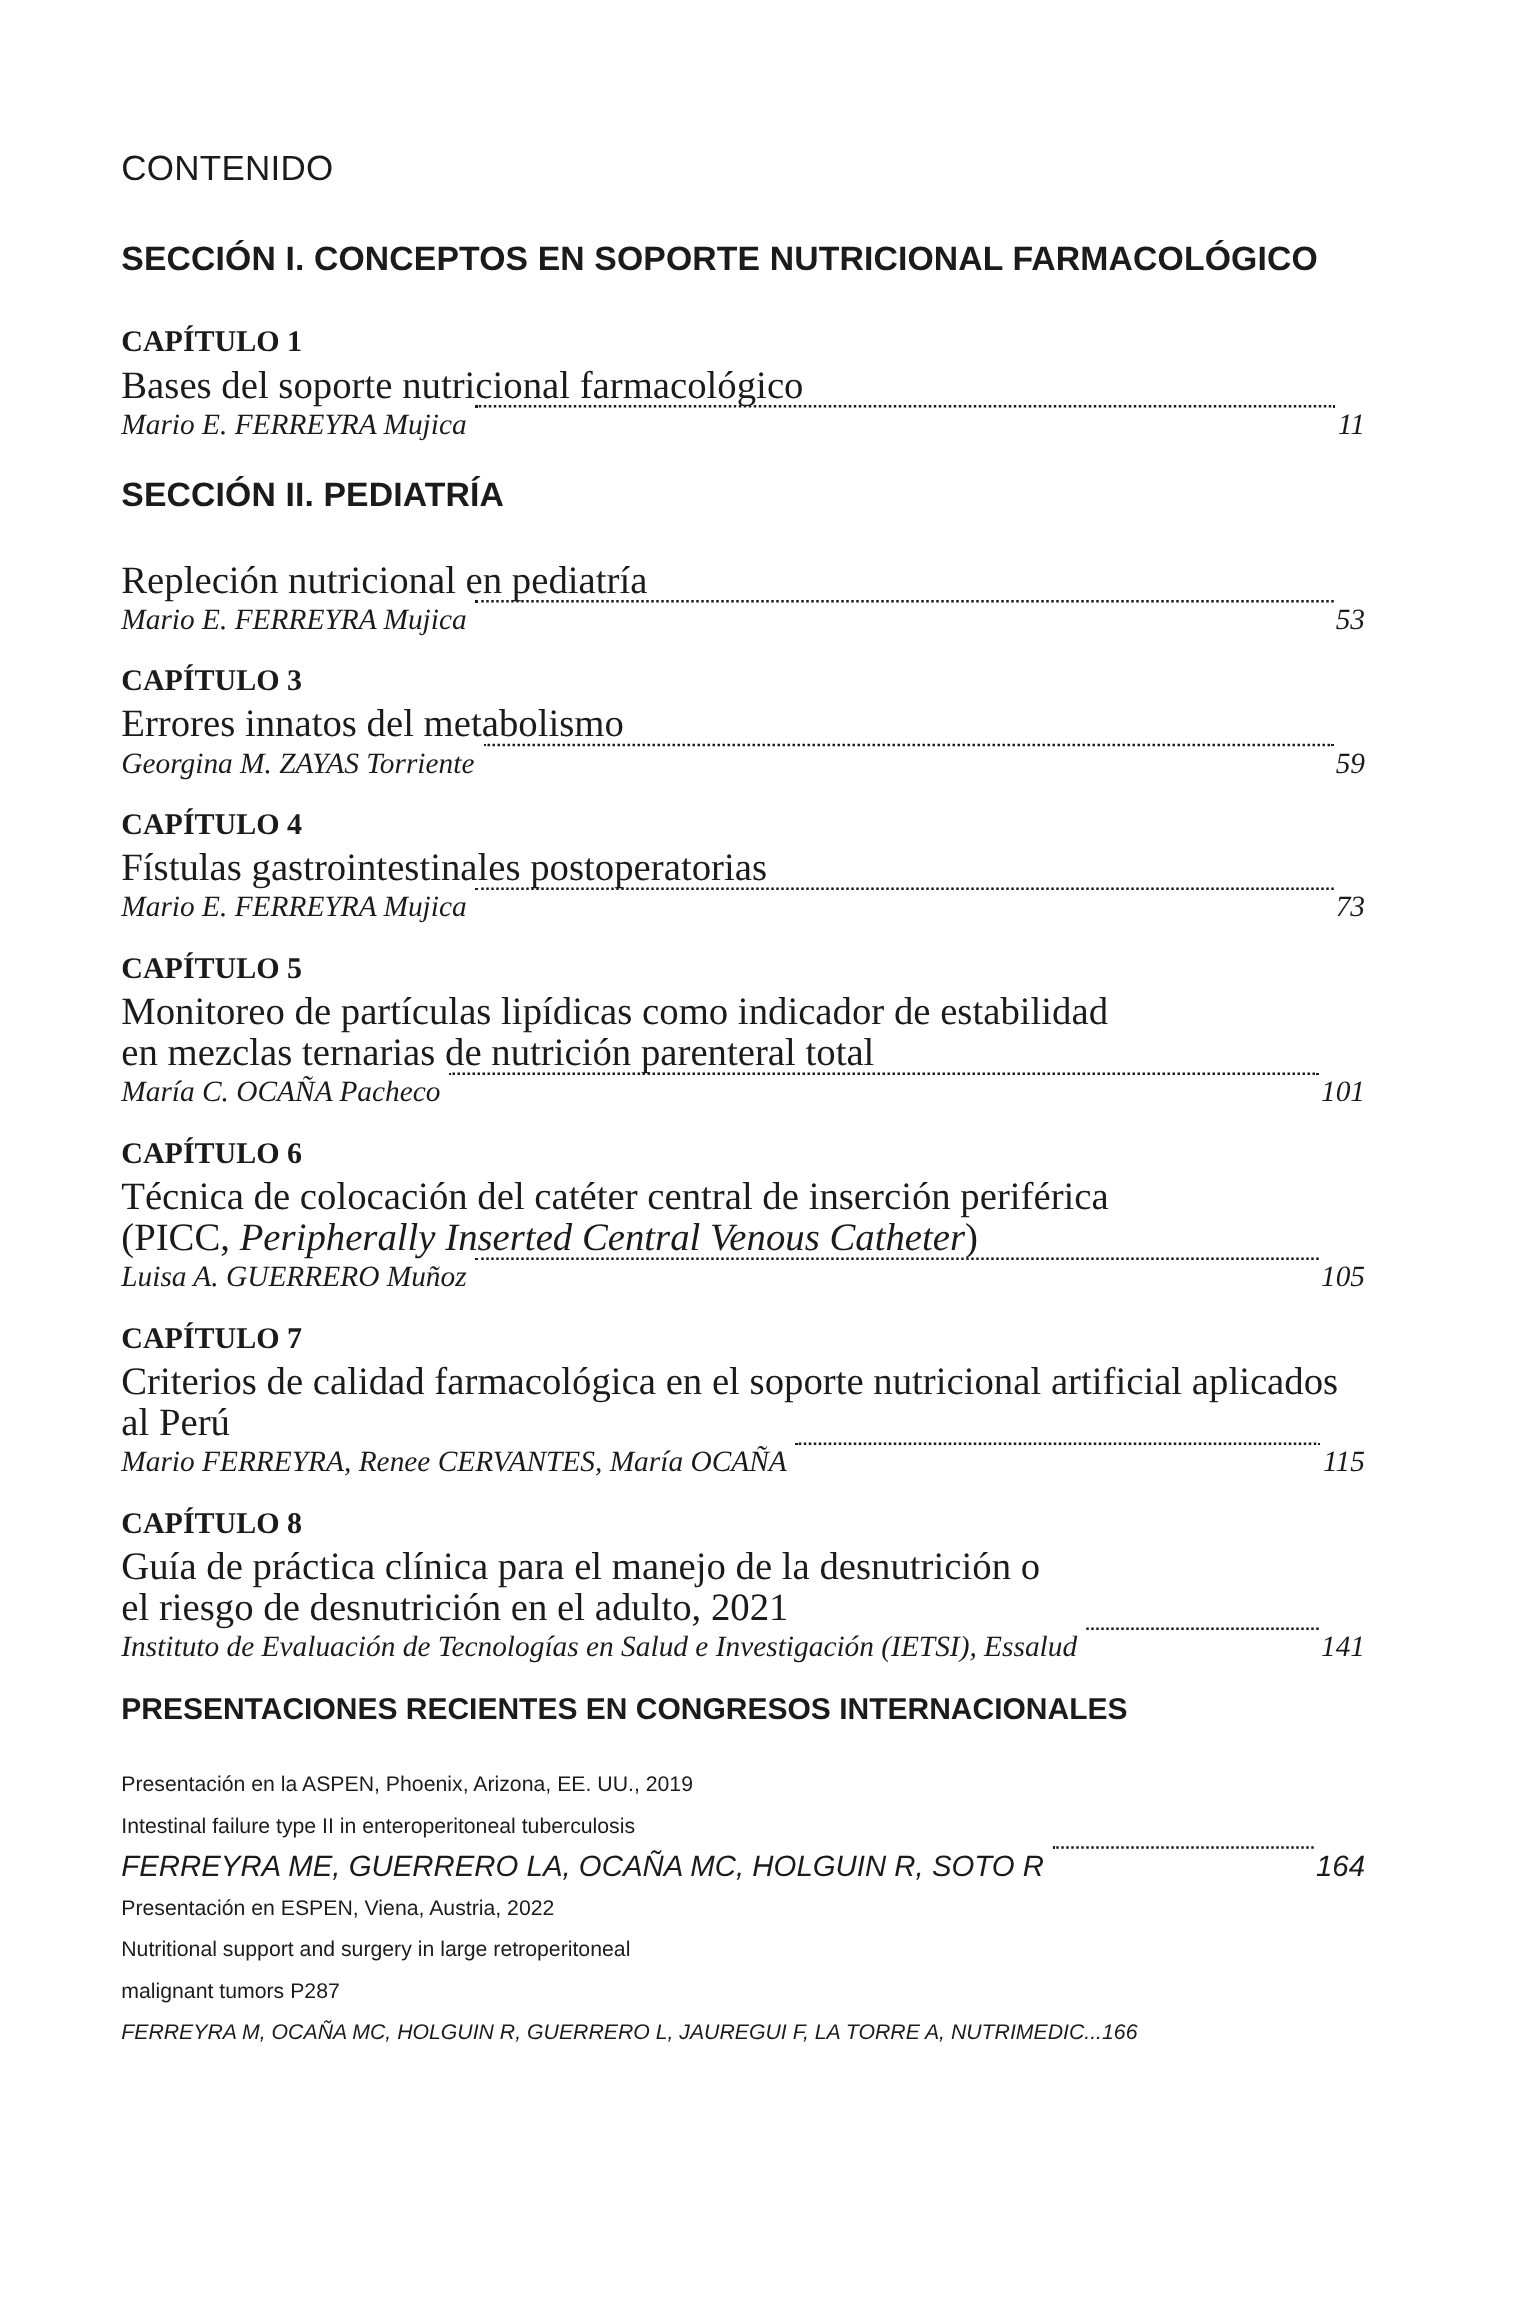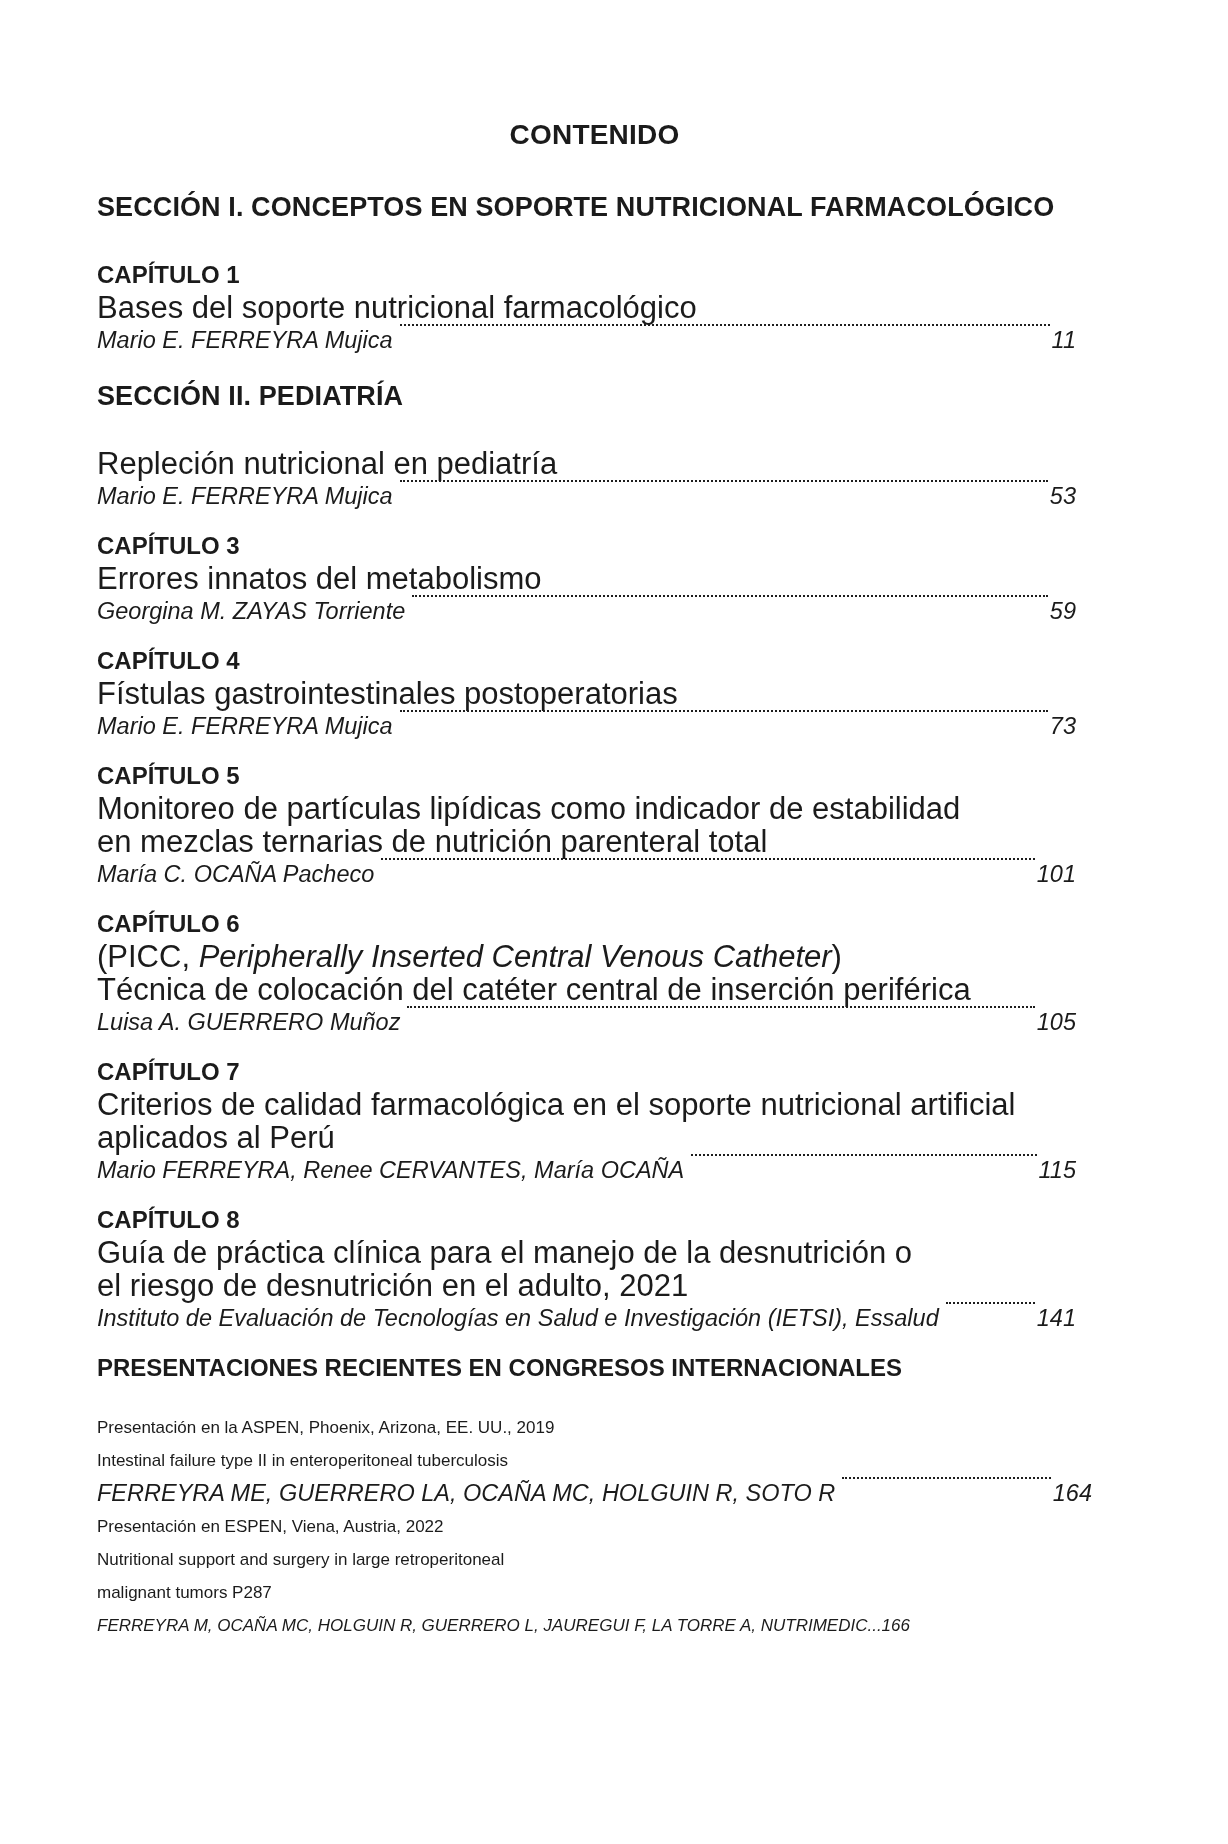--- a/index.html
+++ b/index.html
@@ -10,33 +10,32 @@
     font-family:"Liberation Sans", sans-serif;
     position:relative;
     overflow:hidden;
   }
   .content{
     position:absolute;
     left:97px; top:118px;
     width:995px;
   }
   .doc-title{
-    font-size:28px; font-weight:bold;
+    font-size:28px; font-weight:normal;
     line-height:34px;
     margin:0 0 38px 0;
     letter-spacing:0.2px;
-    text-align:center;
   }
   .section-heading{
     font-size:27px; font-weight:bold;
     line-height:34px;
     margin:22px 0 34px 0;
     letter-spacing:0.1px;
   }
-  .chapter{ margin:0 16px 16px 0; }
+  .chapter{ margin:0 0 16px 0;font-family:Liberation Serif, serif; }
   .chapter-label{
     font-size:24px; font-weight:bold;
     line-height:33px;
   }
   .title-line{
     font-size:31px;
     line-height:33px;
   }
   .author-row{
     display:flex; align-items:flex-start;
@@ -116,22 +115,22 @@
     <div class="title-line">en mezclas ternarias de nutrición parenteral total</div>
     <div class="author-row">
       <span class="authors">María C. OCAÑA Pacheco</span>
       <span class="leader"></span>
       <span class="pageno">101</span>
     </div>
   </div>
 
   <div class="chapter">
     <div class="chapter-label">CAPÍTULO 6</div>
+    <div class="title-line">Técnica de colocación del catéter central de inserción periférica</div>
     <div class="title-line"><span>(PICC, </span><span class="italic">Peripherally Inserted Central Venous Catheter</span><span>)</span></div>
-    <div class="title-line">Técnica de colocación del catéter central de inserción periférica</div>
     <div class="author-row">
       <span class="authors">Luisa A. GUERRERO Muñoz</span>
       <span class="leader"></span>
       <span class="pageno">105</span>
     </div>
   </div>
 
   <div class="chapter">
     <div class="chapter-label">CAPÍTULO 7</div>
     <div class="title-line">Criterios de calidad farmacológica en el soporte nutricional artificial aplicados al Perú</div>

